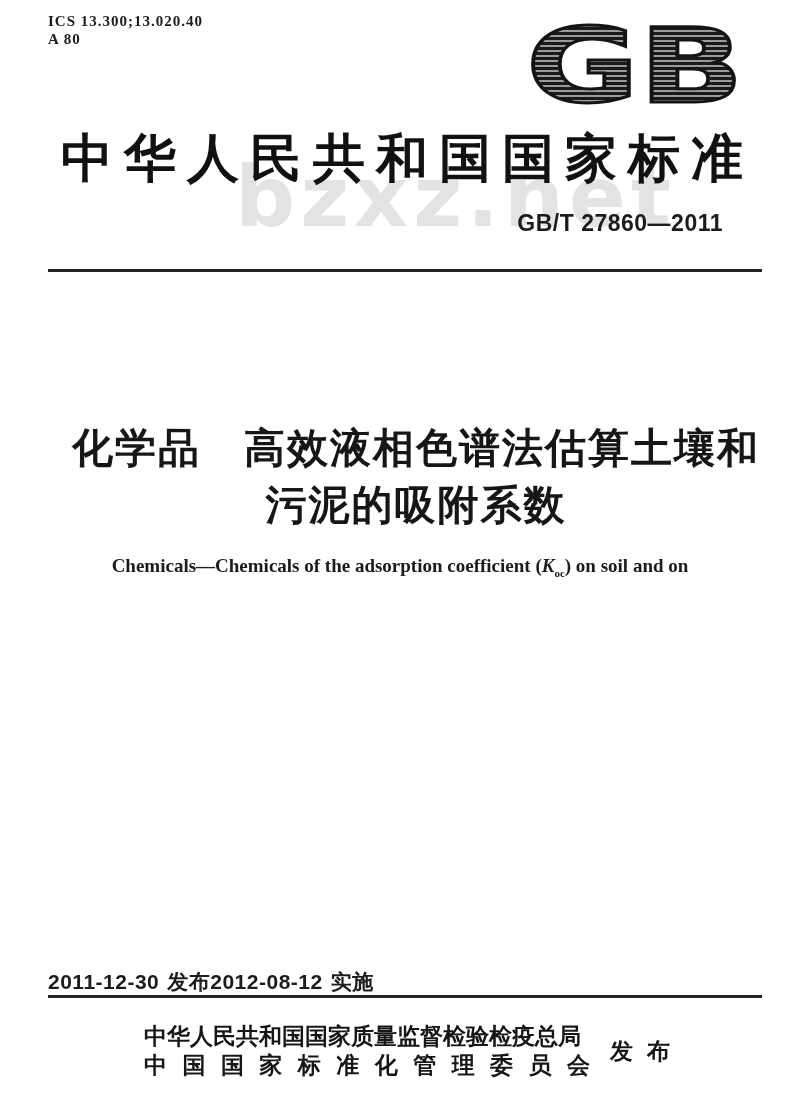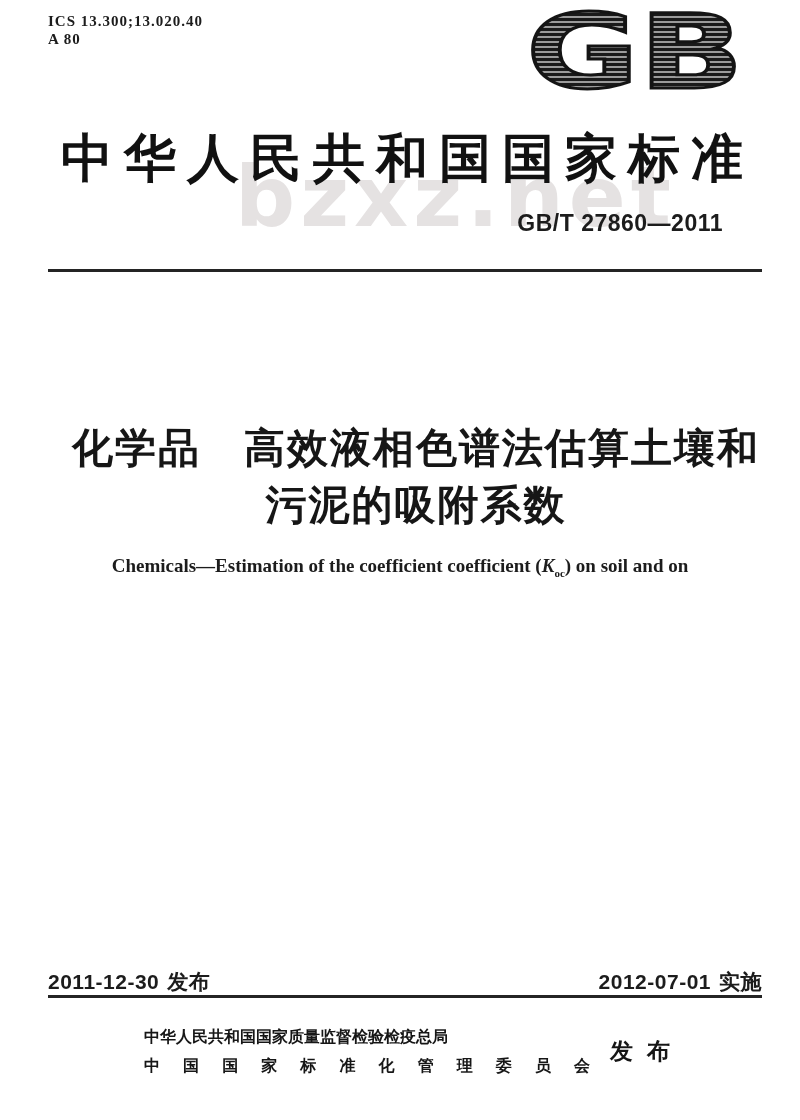--- a/index.html
+++ b/index.html
@@ -27,21 +27,21 @@
     font-size: 15px;
     line-height: 18px;
     letter-spacing: 1px;
     color: #1c1c1c;
   }
 
   
   .gb-logo {
     position: absolute;
     left: 505px;
-    top: 0;
+    top: 14px;
     width: 260px;
     height: 104px;
   }
 
   
   .watermark {
     position: absolute;
     left: 198px;
     top: 148px;
     z-index: 0;
@@ -129,41 +129,40 @@
     margin-top: 48px;
   }
 
   
   .dates-row {
     position: absolute;
     left: 48px;
     top: 968px;
     width: 714px;
     display: flex;
-    justify-content: space-between;
     font-weight: bold;
     font-size: 21px;
     letter-spacing: 0.5px;
     color: #1c1c1c;
     white-space: nowrap;
   }
   .dates-row .gap { display: inline-block; width: 8px; }
 
   
   .publisher-wrap {
     position: absolute;
     left: 144px;
     top: 1022px;
     display: flex;
     align-items: center;
   }
   .publisher-lines {
     width: 446px;
     font-weight: bold;
-    font-size: 16px;
+    font-size: 23px;
     line-height: 29px;
     color: #161616;
     white-space: nowrap;
   }
   .publisher-lines .line2 {
     text-align: justify;
     text-align-last: justify;
     white-space: normal;
     letter-spacing: 0;
   }
@@ -205,26 +204,26 @@
   <div class="std-number">GB/T 27860—2011</div>
 
   <div class="rule rule-top"></div>
 
   <div class="cn-title">
     <div>化学品　高效液相色谱法估算土壤和</div>
     <div>污泥的吸附系数</div>
   </div>
 
   <div class="en-title">
-    <div><span>Chemicals—Estimation of the coefficient coefficient (</span><span class="kvar">K</span><sub>oc</sub><span>) on soil and on</span></div>
+    <div><span>Chemicals—Chemicals of the adsorption coefficient (</span><span class="kvar">K</span><sub>oc</sub><span>) on soil and on</span></div>
   </div>
 
   <div class="dates-row">
     <div><span>2011-12-30</span><span class="gap"></span><span>发布</span></div>
-    <div><span>2012-07-01</span><span class="gap"></span><span>实施</span></div>
+    <div><span>2012-08-12</span><span class="gap"></span><span>实施</span></div>
   </div>
 
   <div class="rule rule-dates"></div>
 
   <div class="publisher-wrap">
     <div class="publisher-lines">
       <div>中华人民共和国国家质量监督检验检疫总局</div>
       <div class="line2">中国国家标准化管理委员会</div>
     </div>
     <div class="release-label">发布</div>

